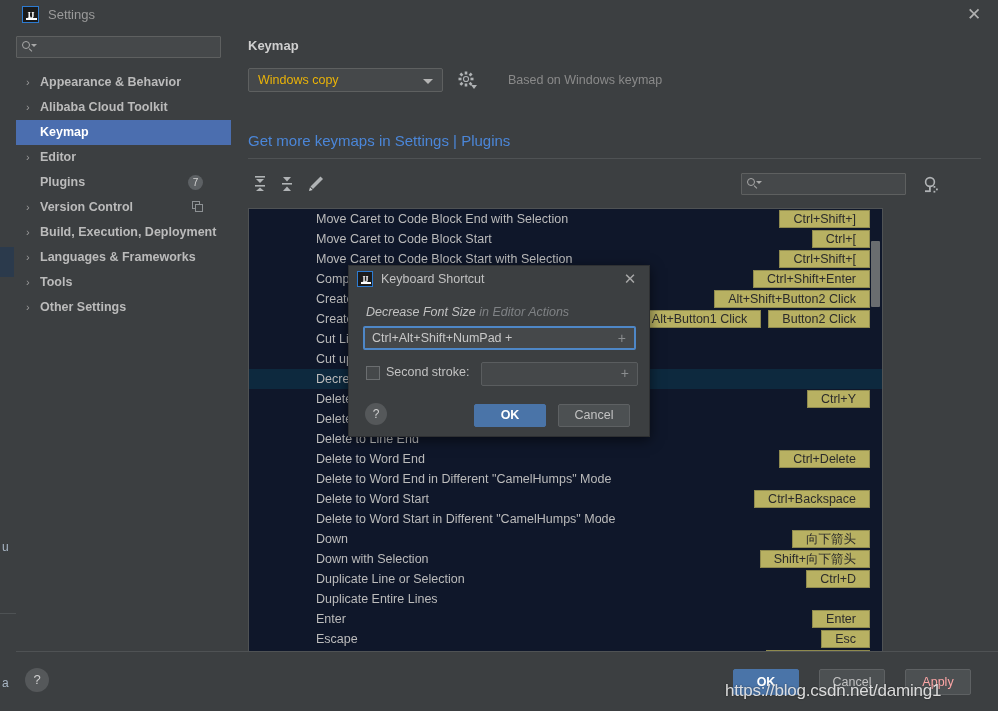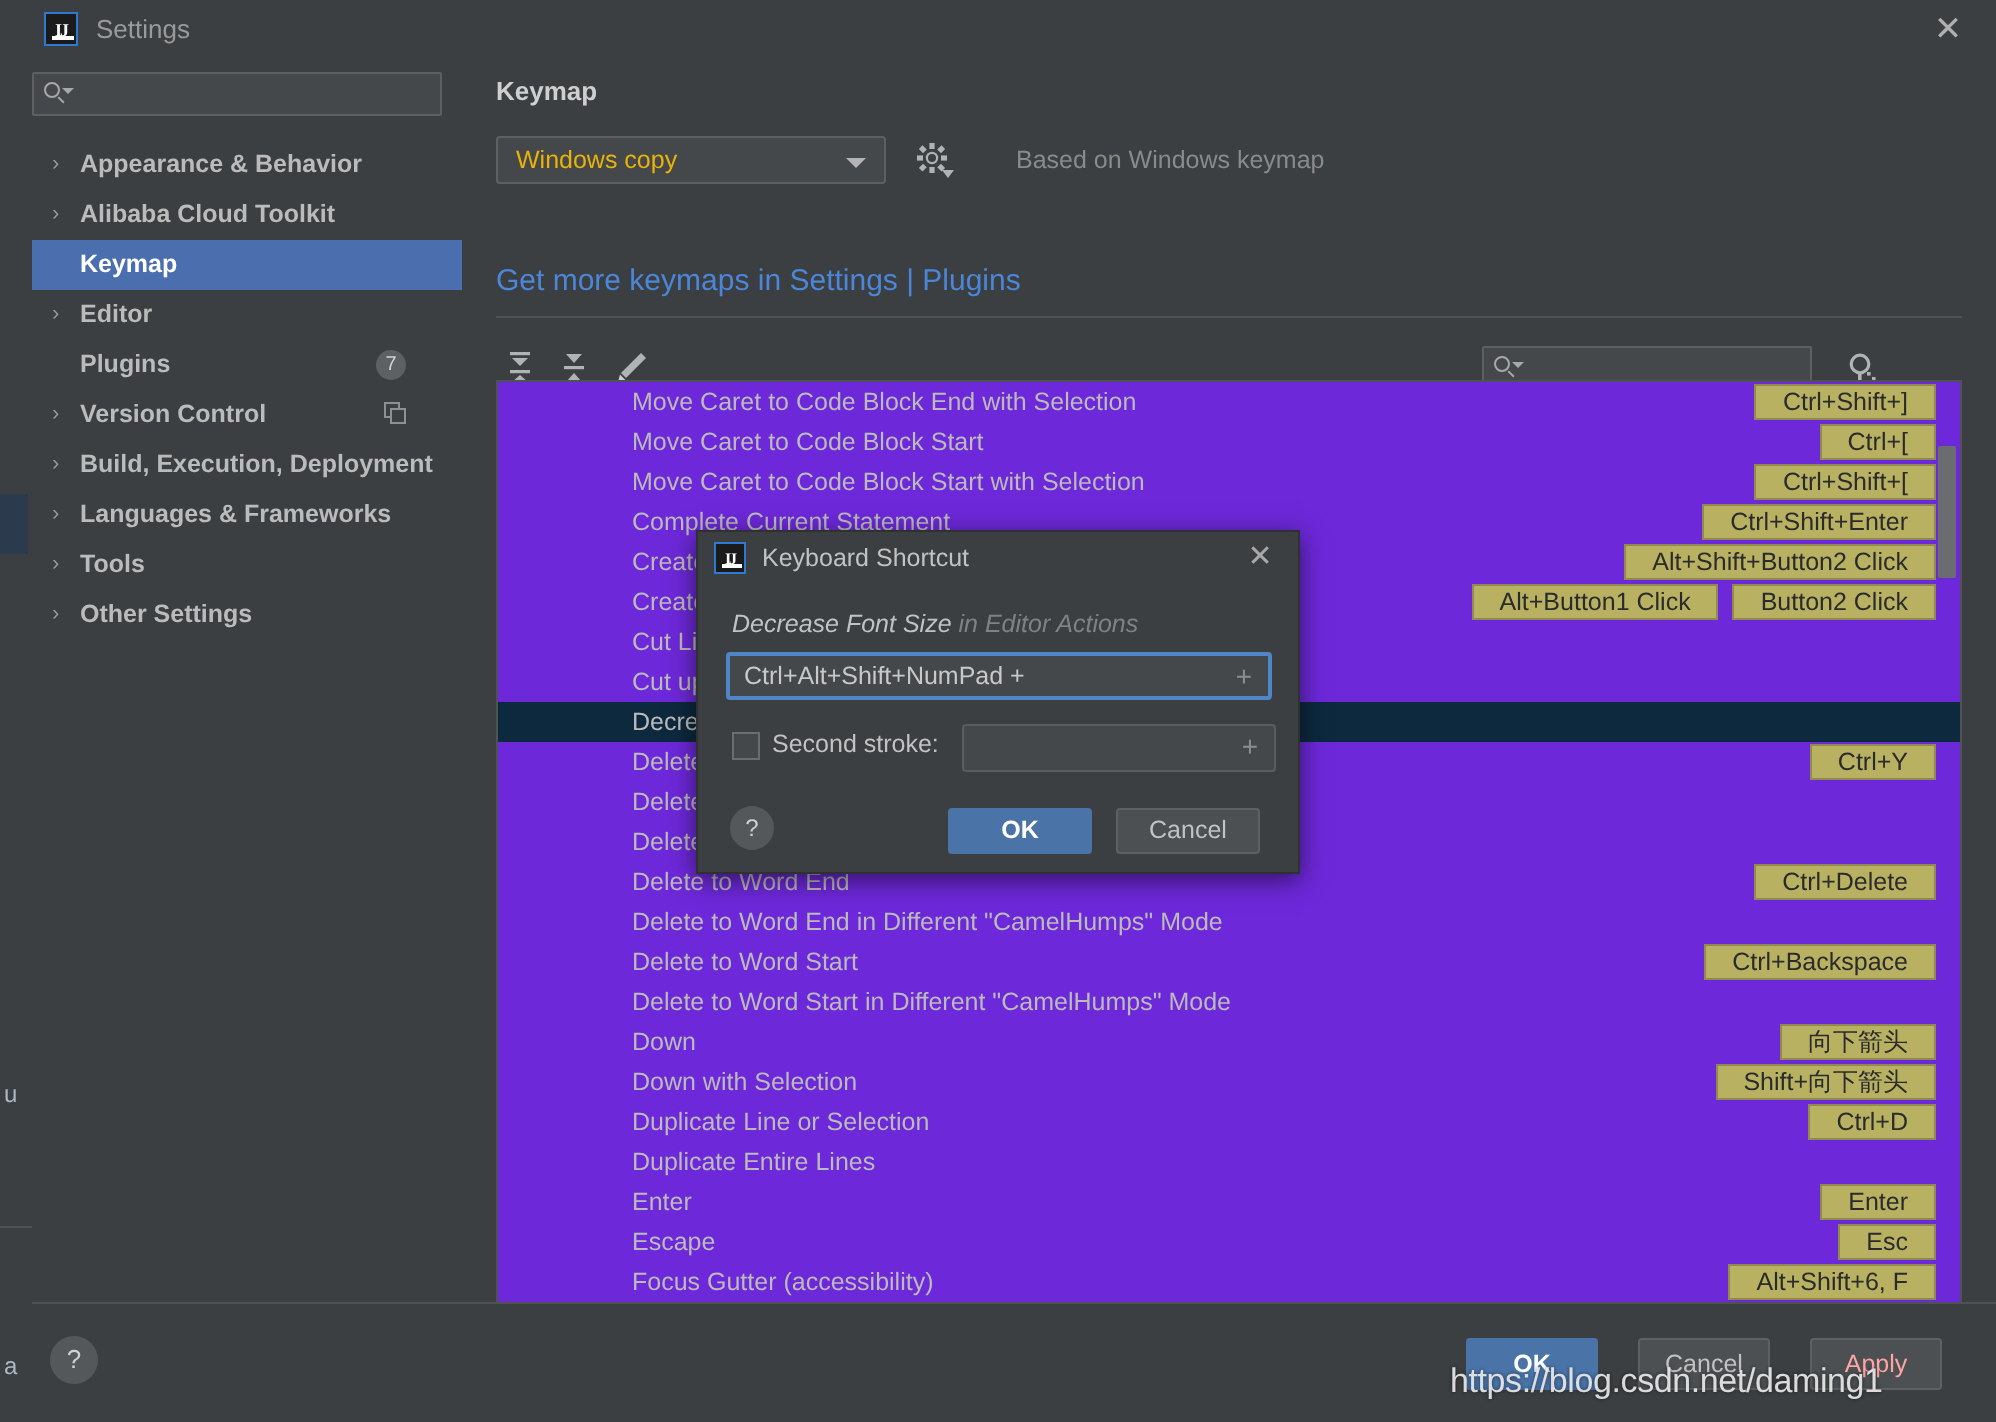--- a/index.html
+++ b/index.html
@@ -92,22 +92,22 @@
   #tb-collapse{left:27px;}
   #tb-edit{left:56px;}
   #tb-search{
     position:absolute;left:493px;top:5px;width:165px;height:22px;
     background:#45484a;border:1px solid #5e6060;box-sizing:border-box;border-radius:1px;
   }
   #tb-find-shortcut{position:absolute;left:672px;top:6px;width:22px;height:22px;cursor:pointer;}
 
   
   #table-frame{
-    position:absolute;left:17px;top:160px;width:733px;height:462px;
-    border:1px solid #4f5254;box-sizing:border-box;background:#6d28d9;overflow:hidden;
+    position:absolute;left:17px;top:178px;width:635px;height:462px;
+    border:1px solid #4f5254;box-sizing:border-box;background:#0f172a;overflow:hidden;
   }
   .row{
     position:relative;height:20px;line-height:20px;font-size:12.5px;color:#bbbbbb;
     white-space:nowrap;cursor:pointer;
   }
   .row.selected{background:#0d293e;}
   .row .action{position:absolute;left:67px;top:0;}
   .row .shortcuts{position:absolute;right:12px;top:0;height:20px;}
   .chip{
     display:inline-block;background:#b8b162;color:#2b2b2b;

